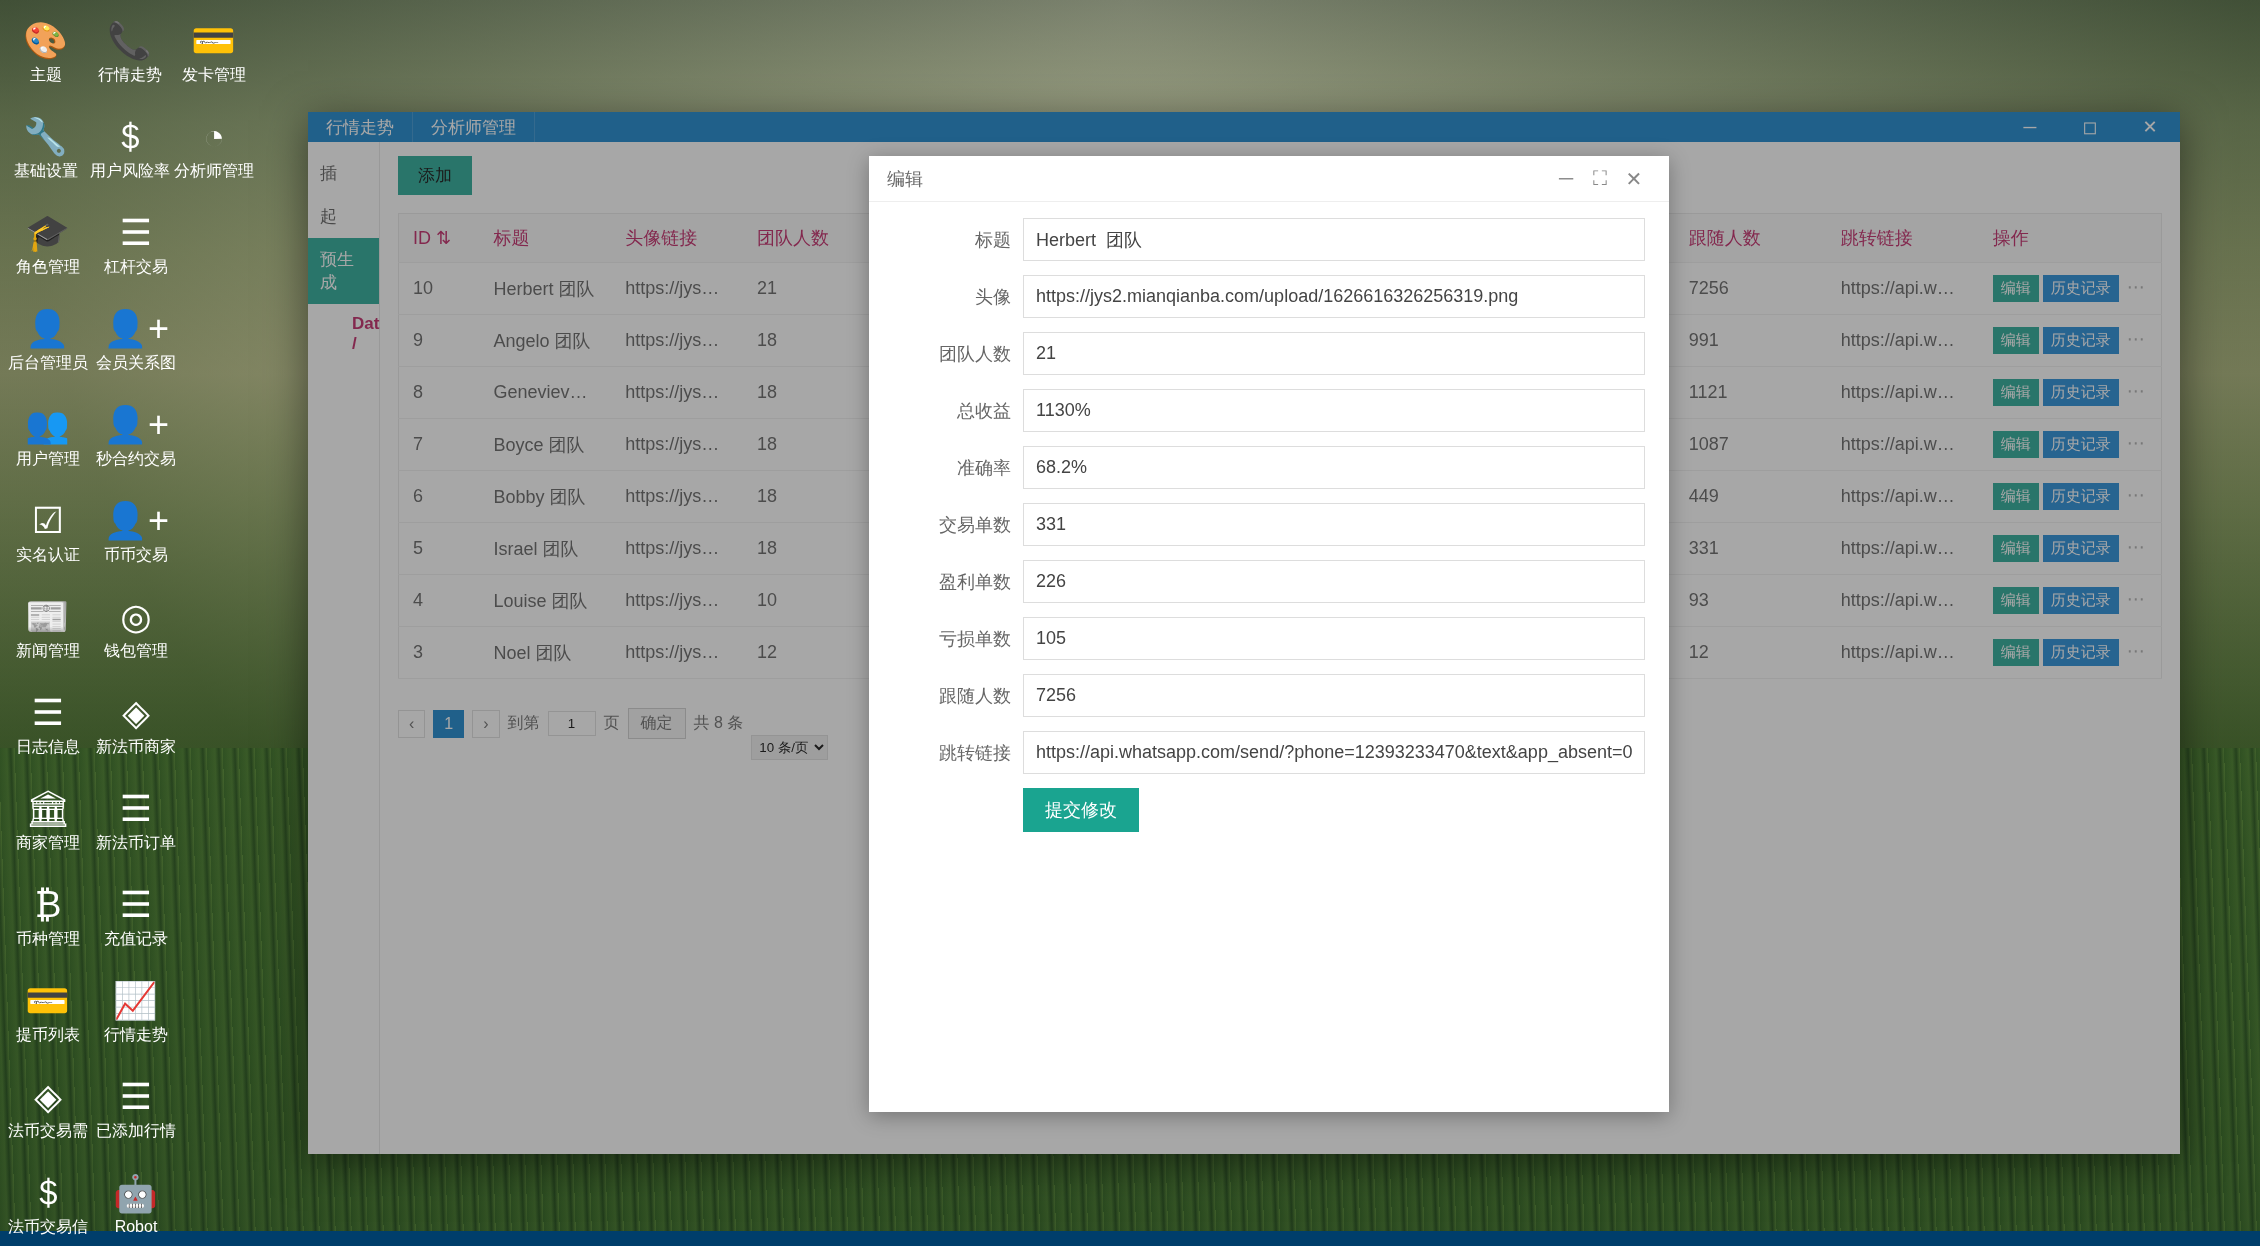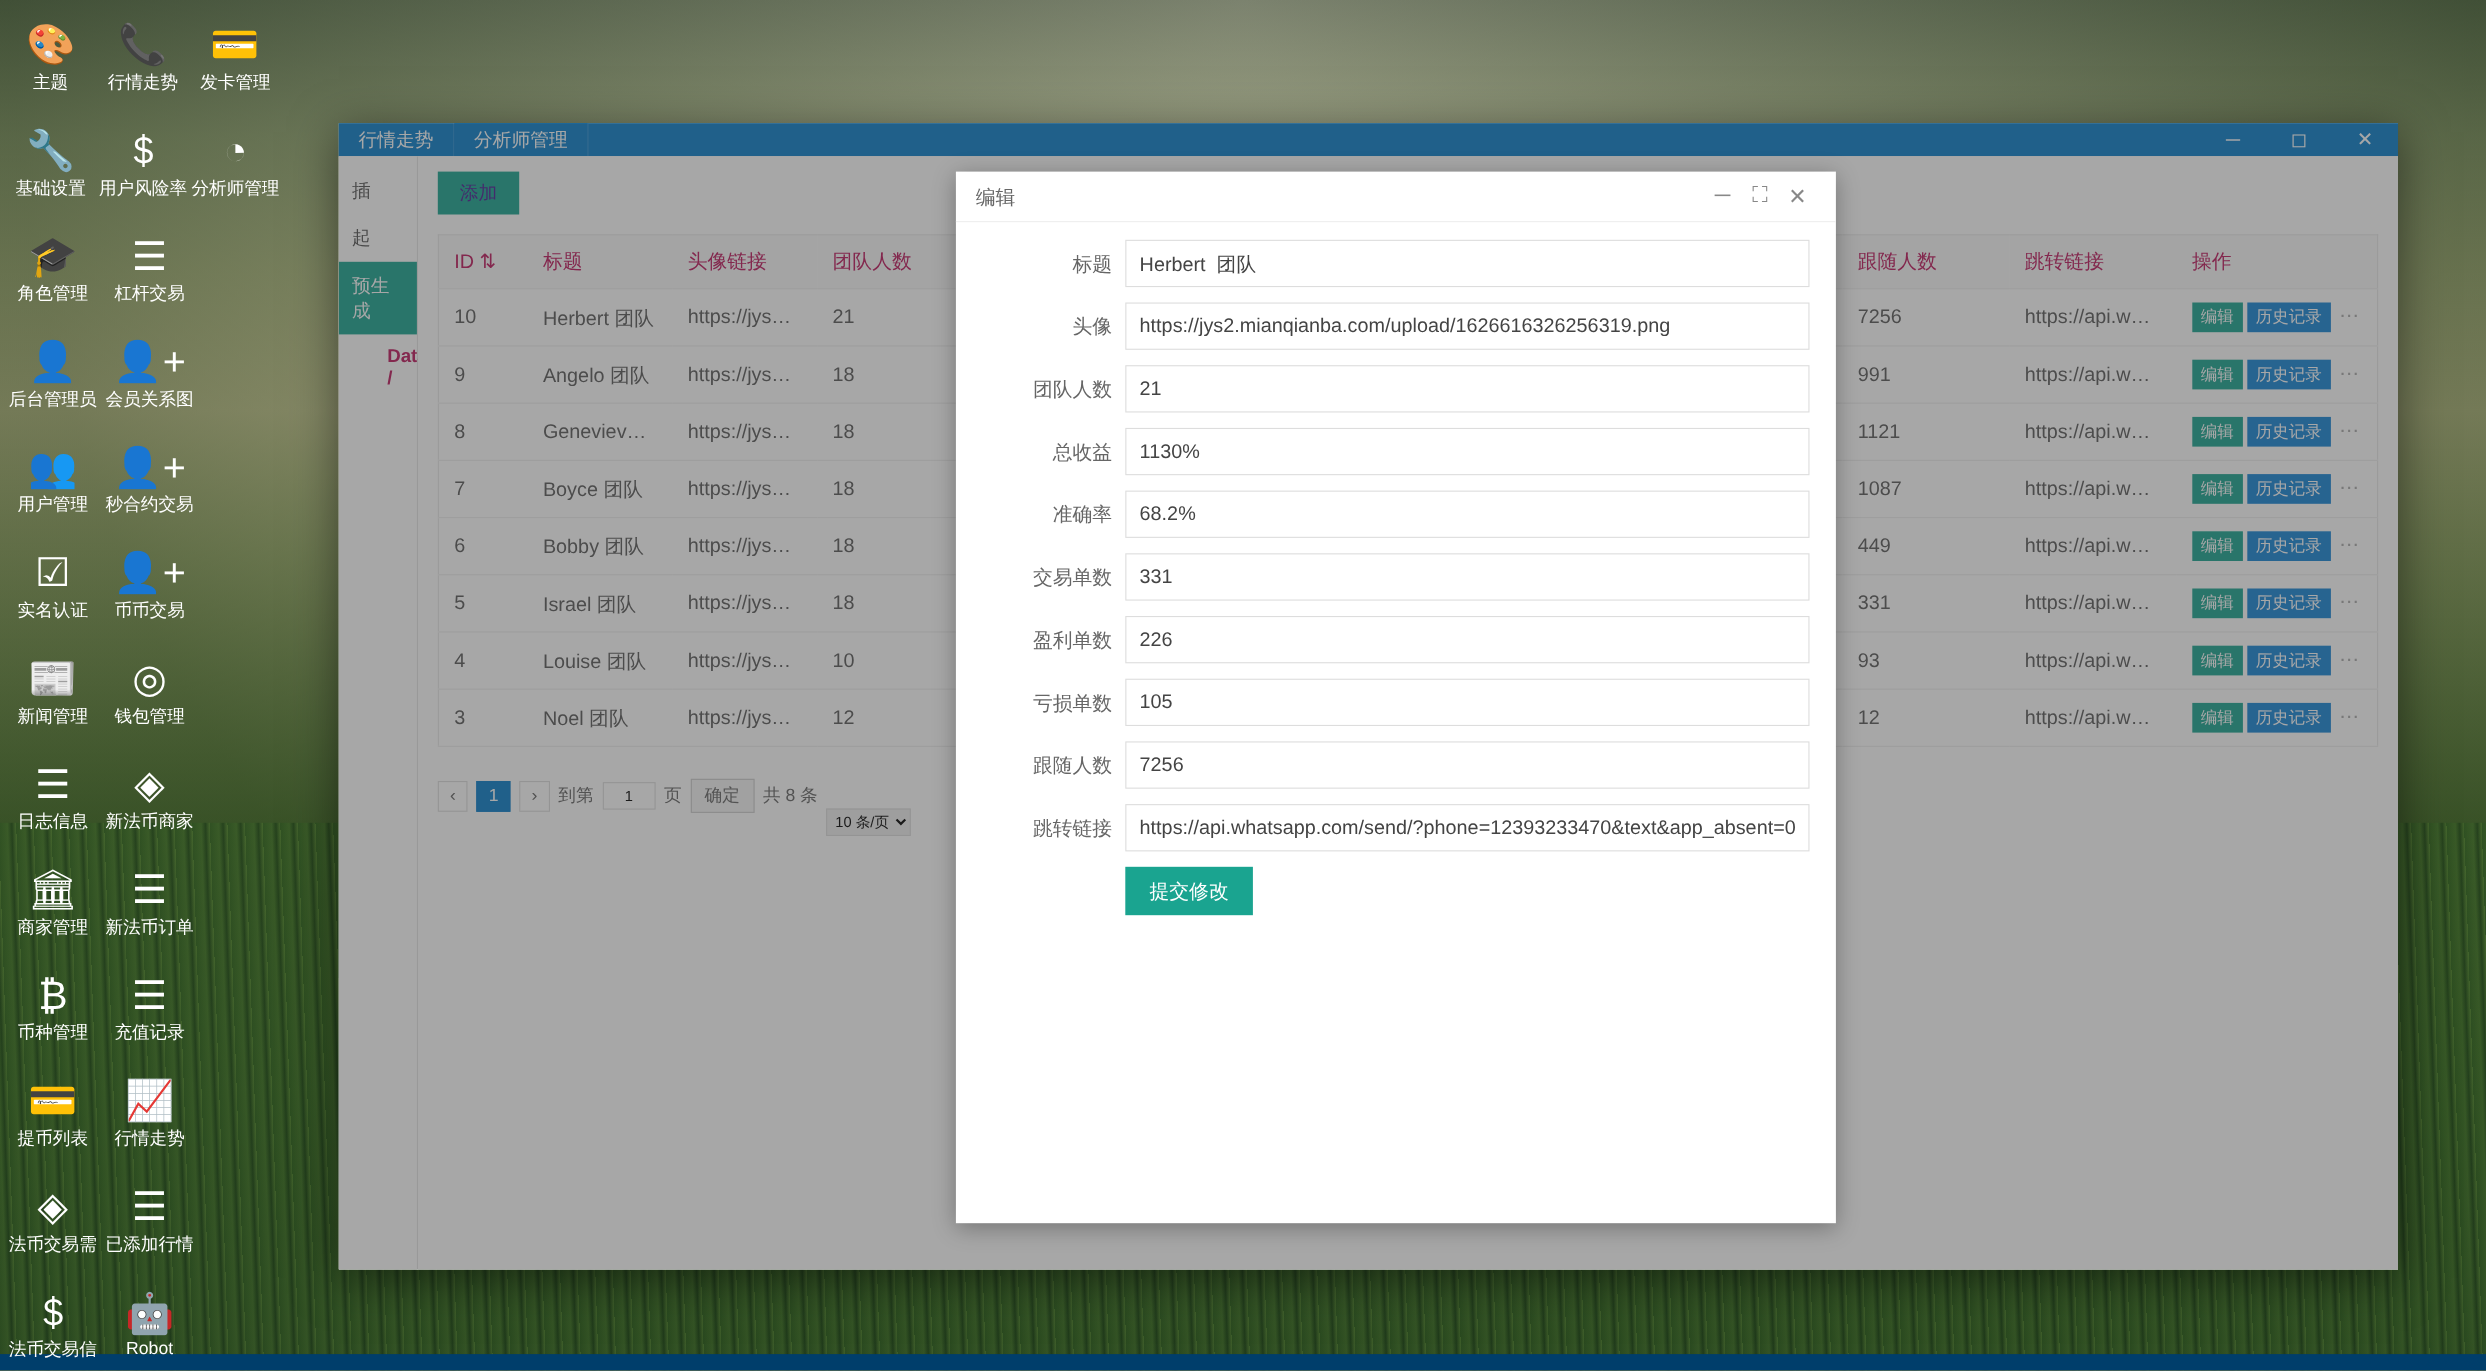--- a/index.html
+++ b/index.html
@@ -120,21 +120,21 @@
 .sidebar .bold { font-weight: bold; color: #be185d; padding: 10px 8px; margin-left: 36px; }
 .content {
   flex: 1;
   padding: 14px 18px;
   background: #fff;
   position: relative;
 }
 .add-btn {
   display: inline-block;
   background: #1aa490;
-  color: #4c1d95;
+  color: #000000;
   padding: 8px 20px;
   font-size: 17px;
   cursor: pointer;
   border: none;
 }
 .table {
   margin-top: 18px;
   border: 1px solid #e8e8e8;
   border-collapse: collapse;
   width: 100%;

